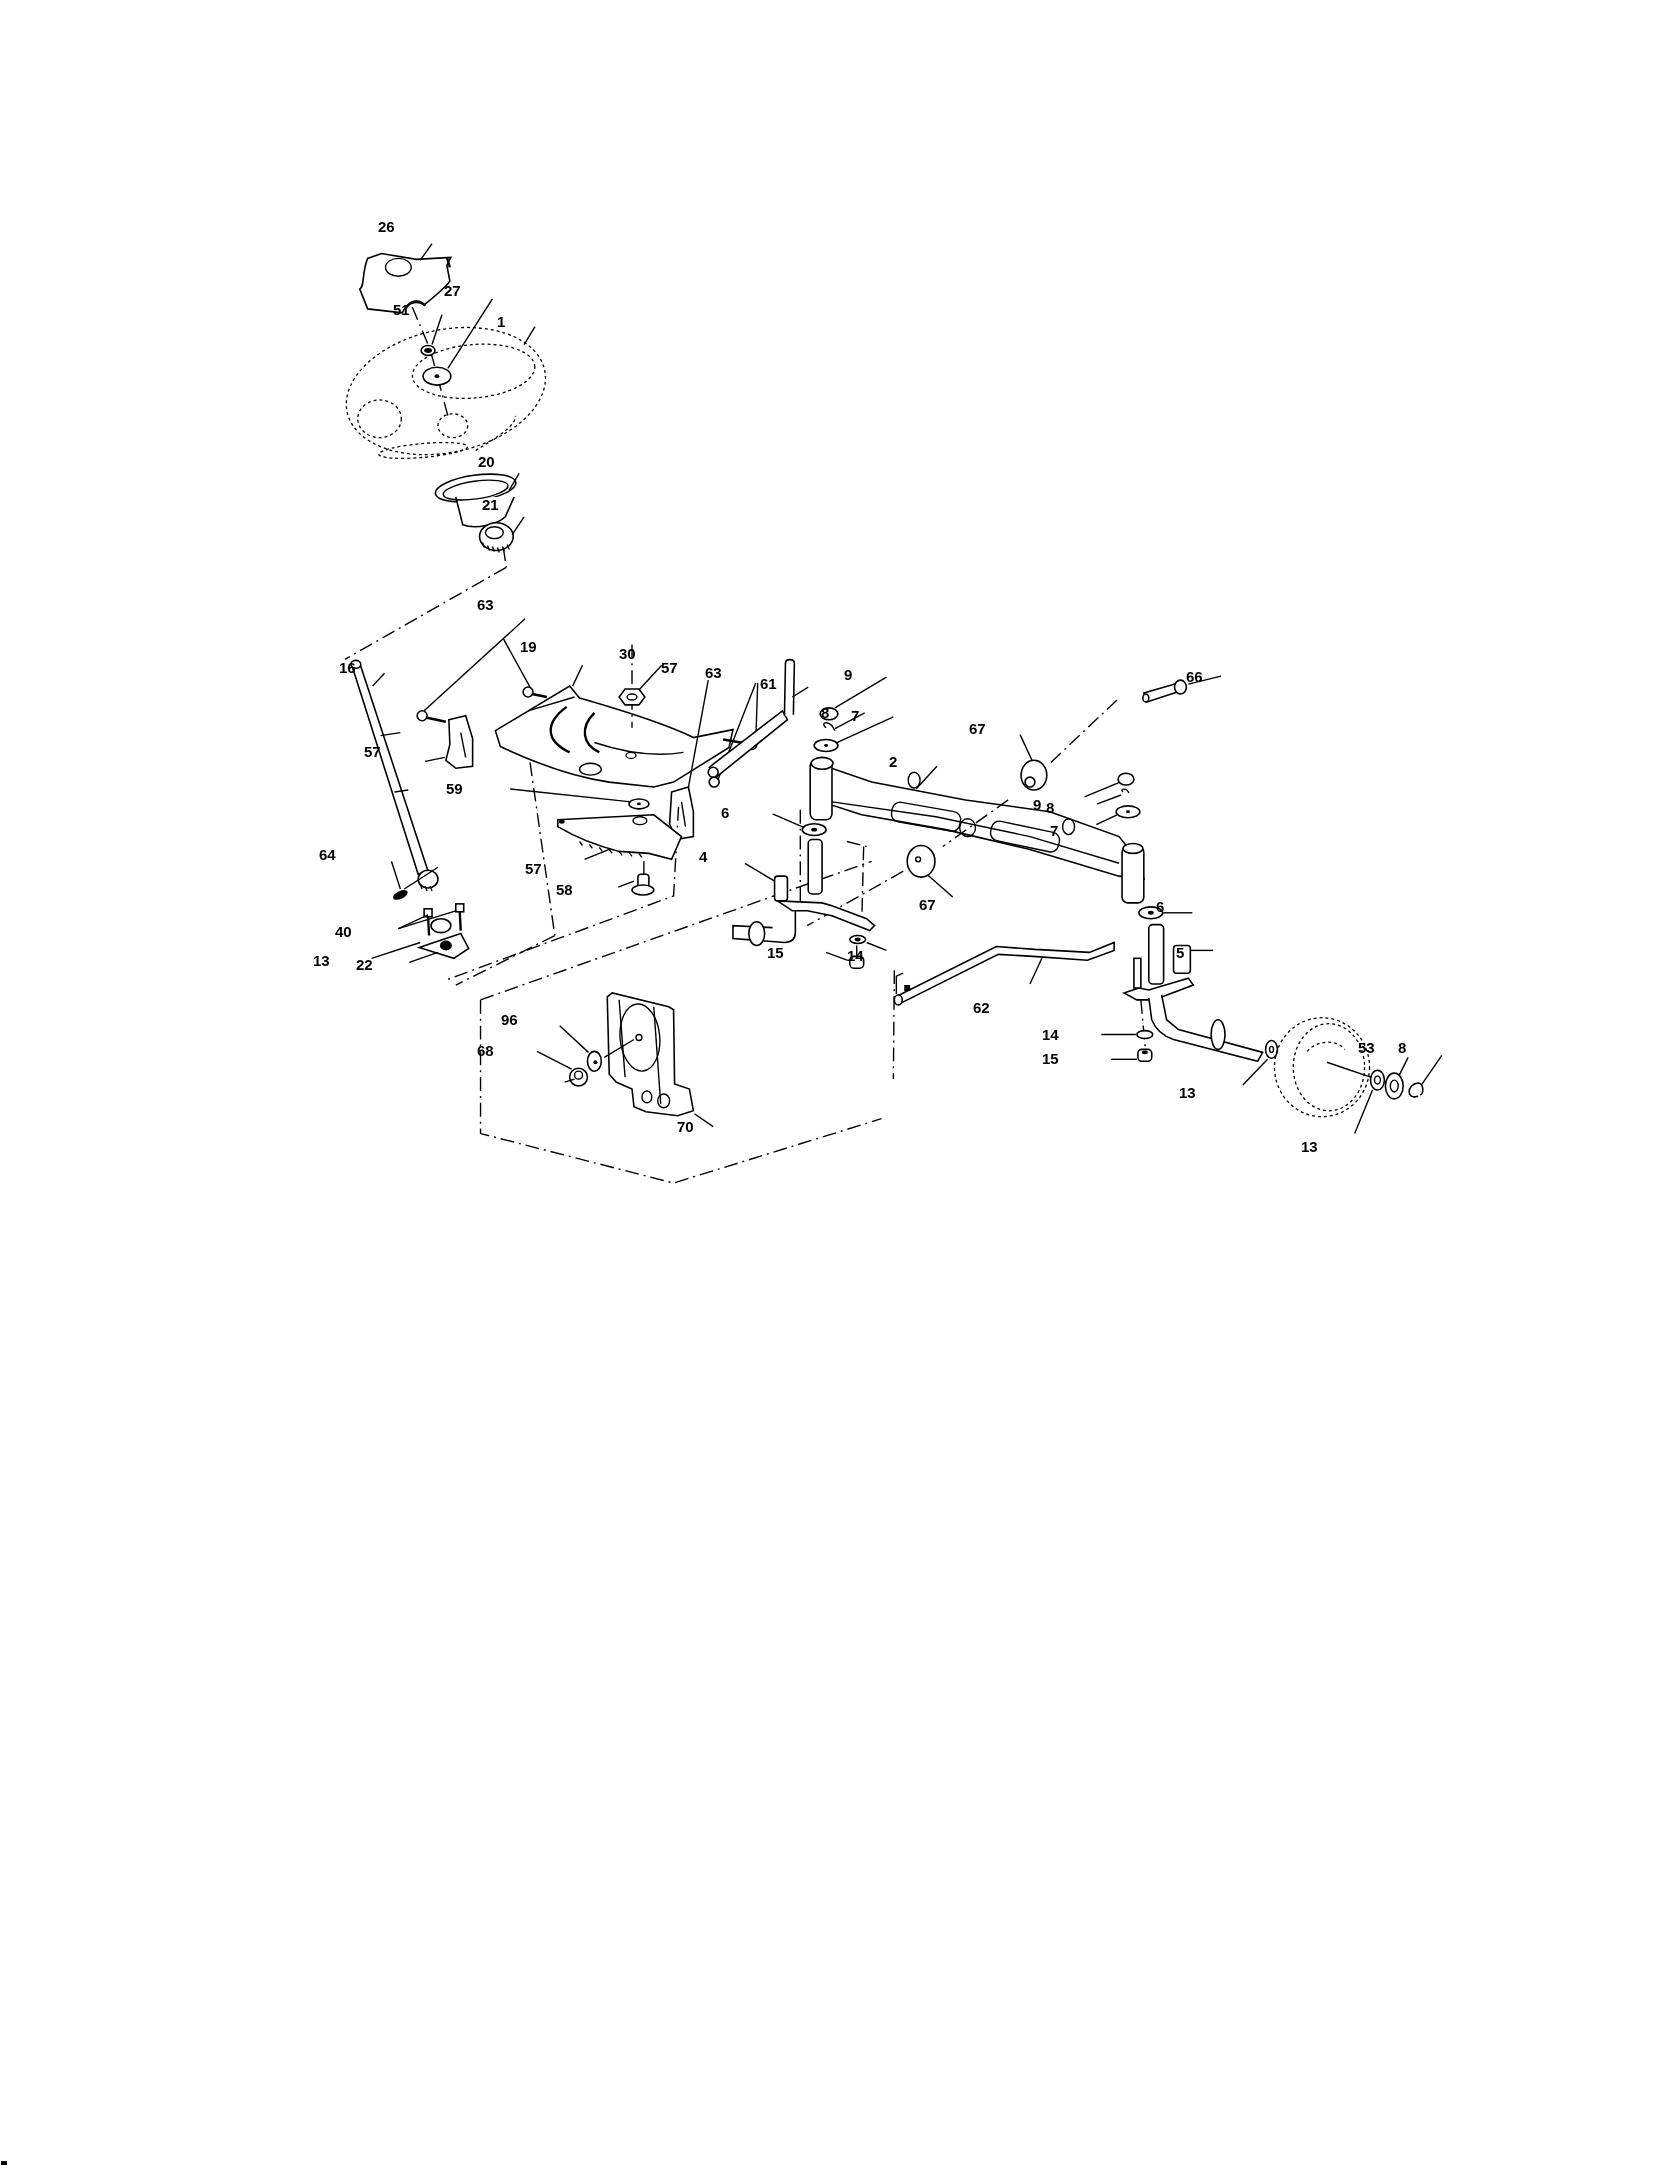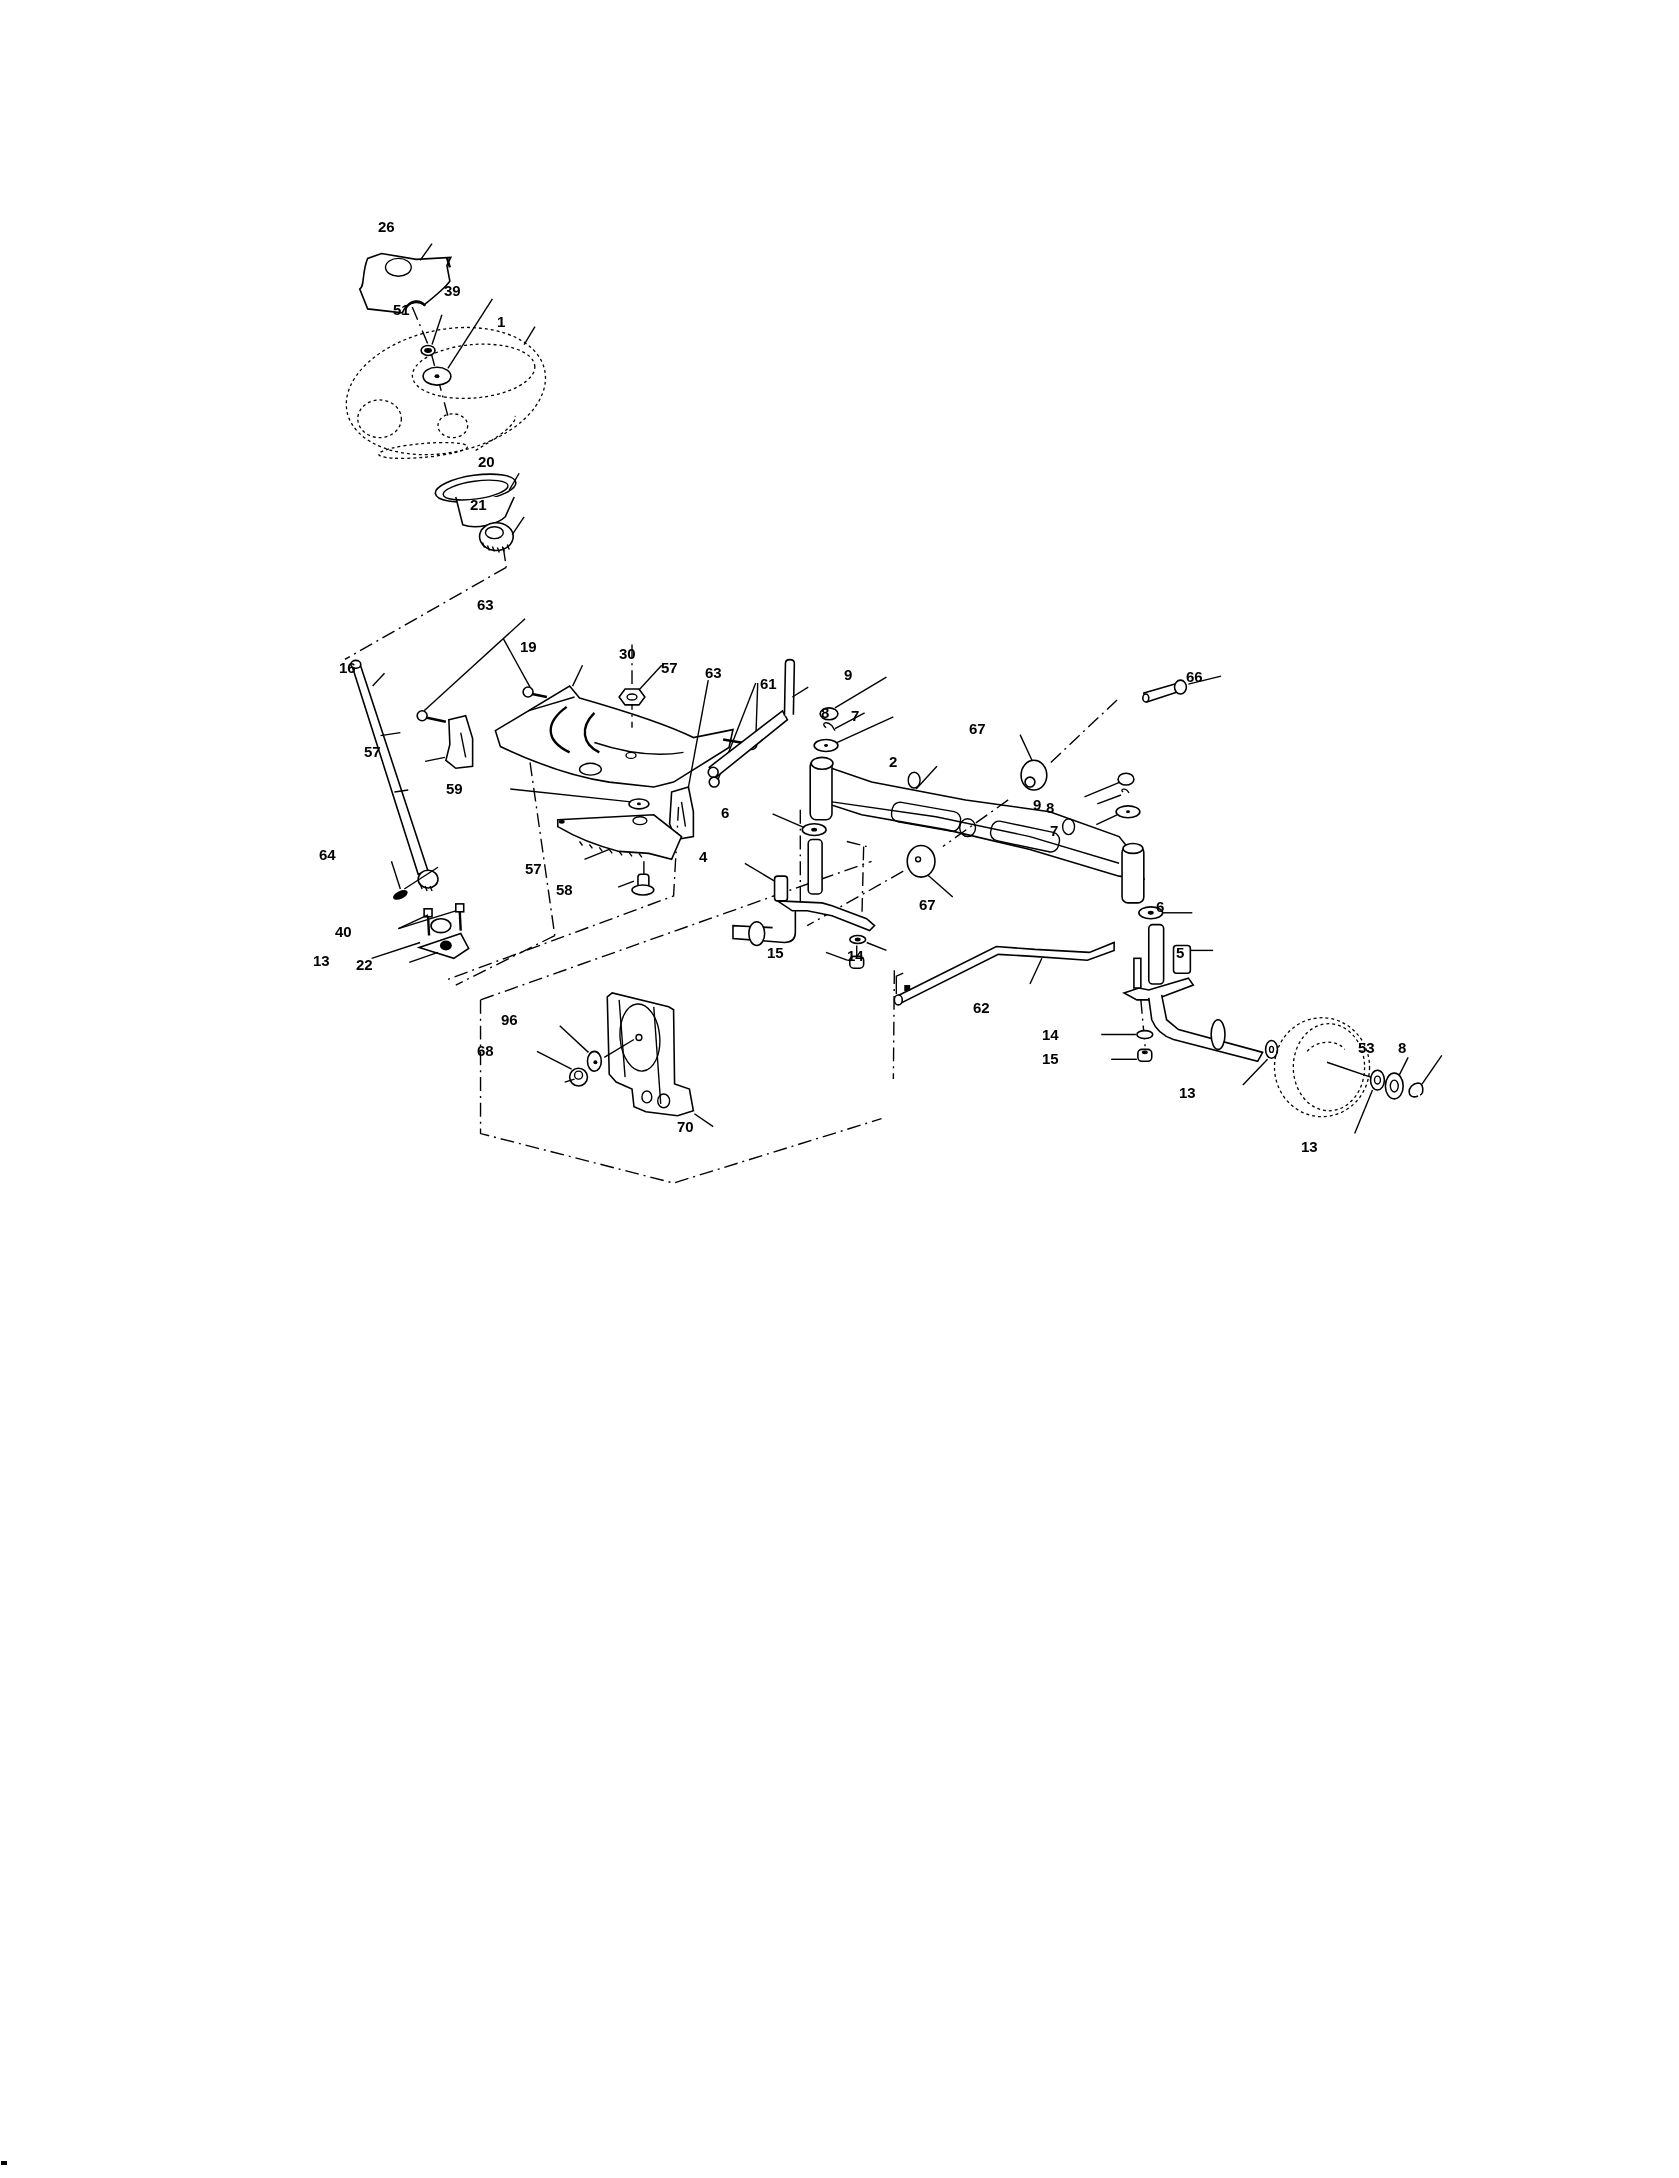--- a/index.html
+++ b/index.html
@@ -345,24 +345,24 @@
     <line class="ln" x1="570" y1="1068" x2="600" y2="1050"></line>
     <ellipse class="ln" cx="630" cy="1112" rx="6" ry="7"></ellipse>
     <ellipse class="ln" cx="613" cy="1108" rx="5" ry="6"></ellipse>
     <line class="ln" x1="661" y1="1125" x2="680" y2="1138"></line>
   </g>
 </svg>
 
 
 <span class="lbl" style="left:378px;top:219px">26</span>
 <span class="lbl" style="left:393px;top:302px">51</span>
-<span class="lbl" style="left:444px;top:283px">39</span>
+<span class="lbl" style="left:444px;top:283px">27</span>
 <span class="lbl" style="left:497px;top:314px">1</span>
 <span class="lbl" style="left:478px;top:454px">20</span>
-<span class="lbl" style="left:470px;top:497px">21</span>
+<span class="lbl" style="left:482px;top:497px">21</span>
 <span class="lbl" style="left:477px;top:597px">63</span>
 <span class="lbl" style="left:520px;top:639px">19</span>
 <span class="lbl" style="left:619px;top:646px">30</span>
 <span class="lbl" style="left:661px;top:660px">57</span>
 <span class="lbl" style="left:705px;top:665px">63</span>
 <span class="lbl" style="left:339px;top:660px">16</span>
 <span class="lbl" style="left:364px;top:744px">57</span>
 <span class="lbl" style="left:446px;top:781px">59</span>
 <span class="lbl" style="left:525px;top:861px">57</span>
 <span class="lbl" style="left:556px;top:882px">58</span>

